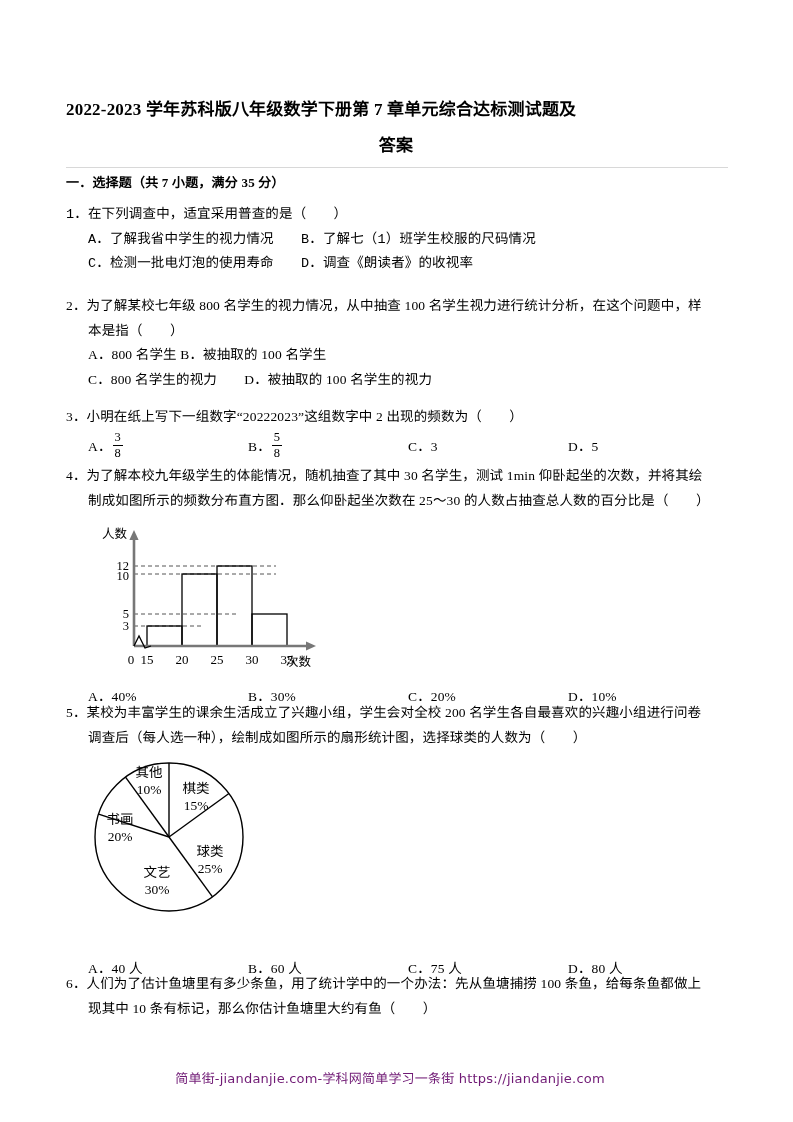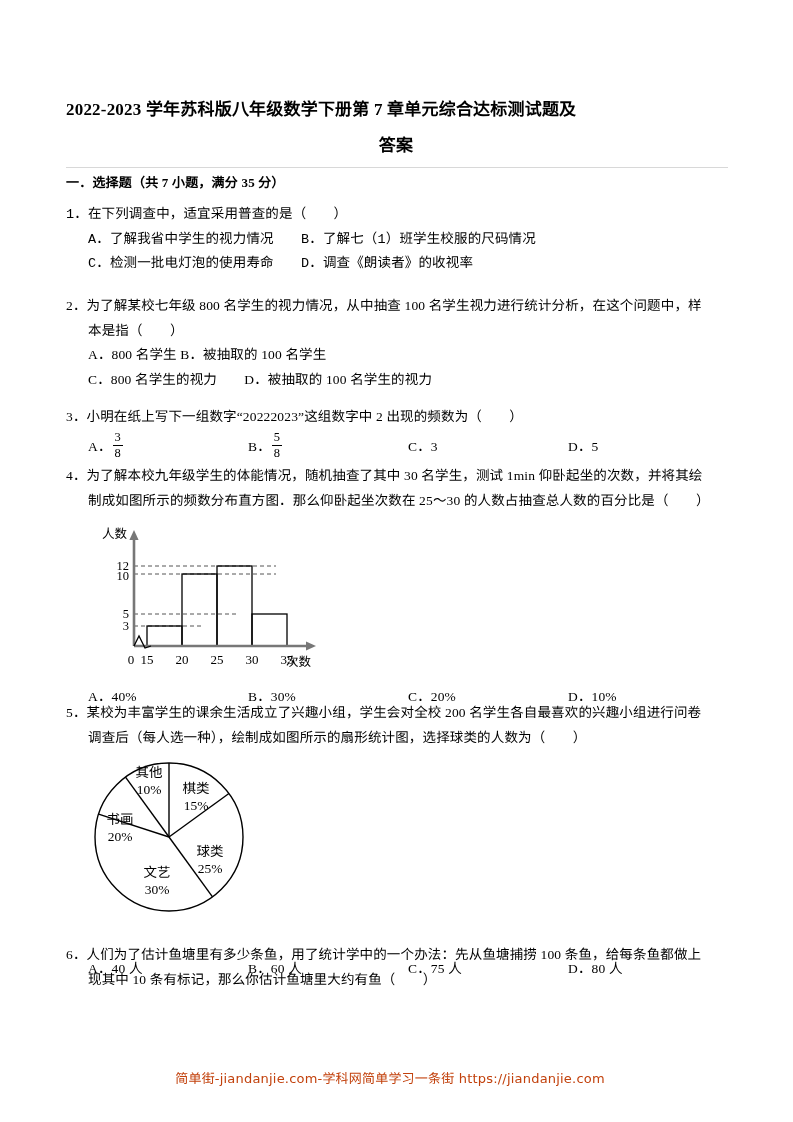--- a/index.html
+++ b/index.html
@@ -125,21 +125,21 @@
   .fig-pie  { left: 92px; top: 752px; }
 
   
   .footer {
     position: absolute;
     left: 0;
     top: 1068px;
     width: 780px;
     text-align: center;
     font-size: 13px;
-    color: #c2410c;
+    color: #701a75;
     font-family: "DejaVu Sans", "Liberation Sans", sans-serif;
     letter-spacing: 0.2px;
   }
 
   svg text {
     font-family: "Liberation Serif", "DejaVu Serif", serif;
   }
 </style>
 </head>
 <body>
@@ -260,20 +260,20 @@
       <text x="57" y="42" font-size="13.5" text-anchor="middle">10%</text>
     </svg>
   </div>
 
   <div class="q" style="top:916px;margin-top:40px;">
     <span class="opts-grid">
       <span class="opt"><span>A．</span><span>40 人</span></span><span class="opt"><span>B．</span><span>60 人</span></span><span class="opt"><span>C．</span><span>75 人</span></span><span class="opt"><span>D．</span><span>80 人</span></span>
     </span>
   </div>
 
-  <div class="q" style="top:943px;">
+  <div class="q" style="top:972px;">
     <span class="q-line"><span>6．</span><span>人们为了估计鱼塘里有多少条鱼，用了统计学中的一个办法：先从鱼塘捕捞 100 条鱼，给每条鱼都做上</span></span>
     <span class="q-line indent">现其中 10 条有标记，那么你估计鱼塘里大约有鱼（　　）</span>
   </div>
 
   <div class="footer">简单街-jiandanjie.com-学科网简单学习一条街 https://jiandanjie.com</div>
 
 </div>
 
 </body></html>

